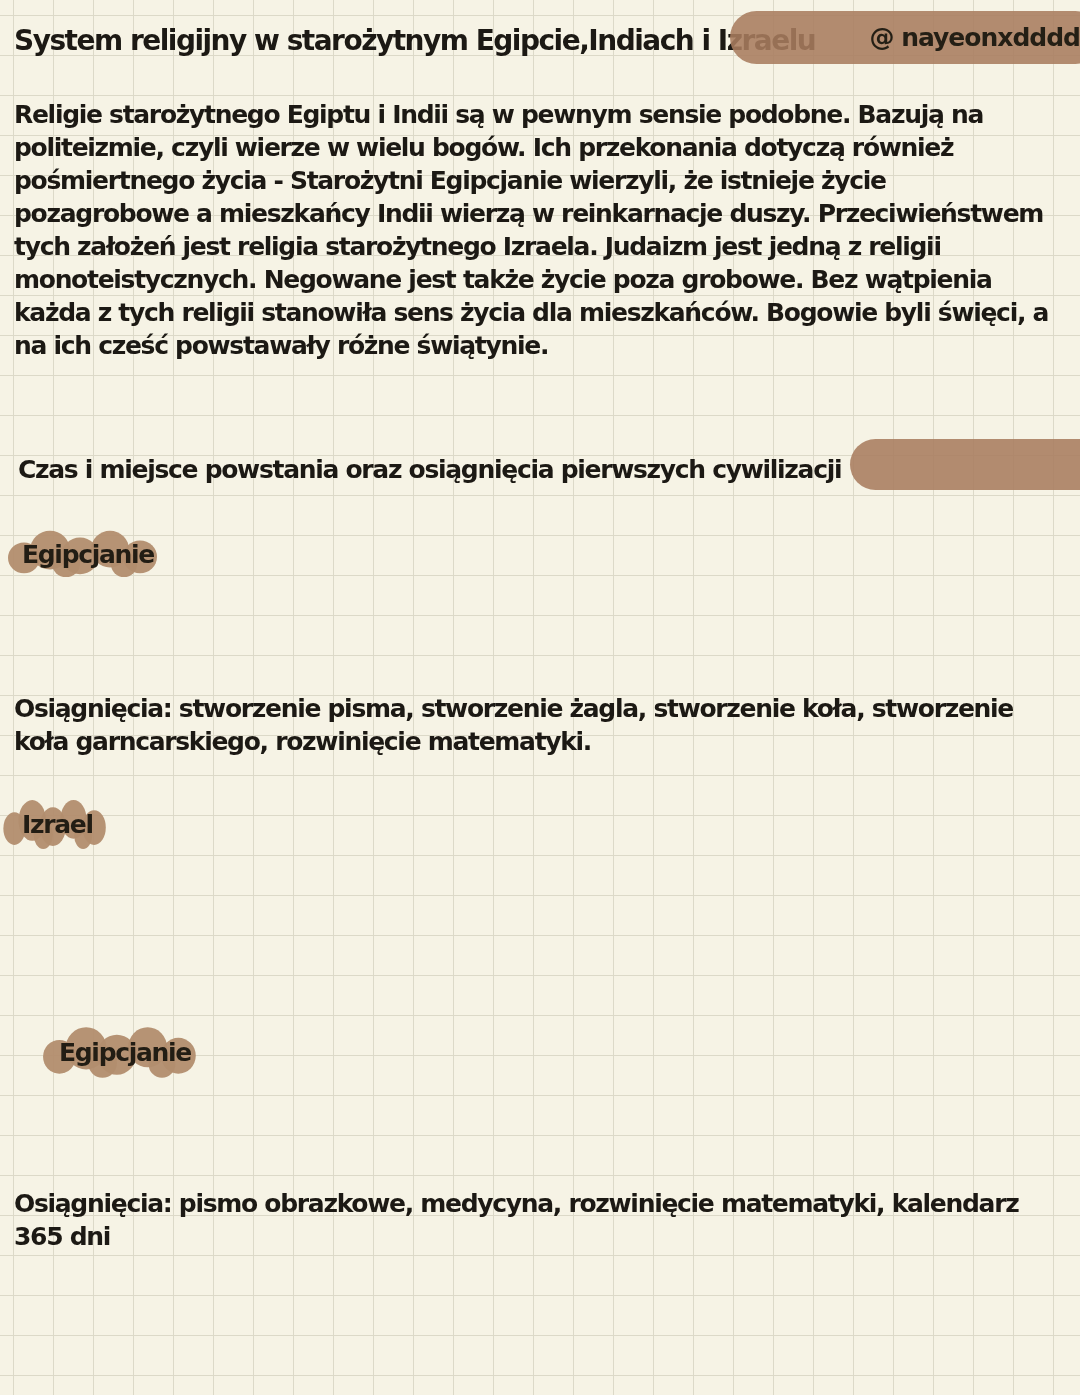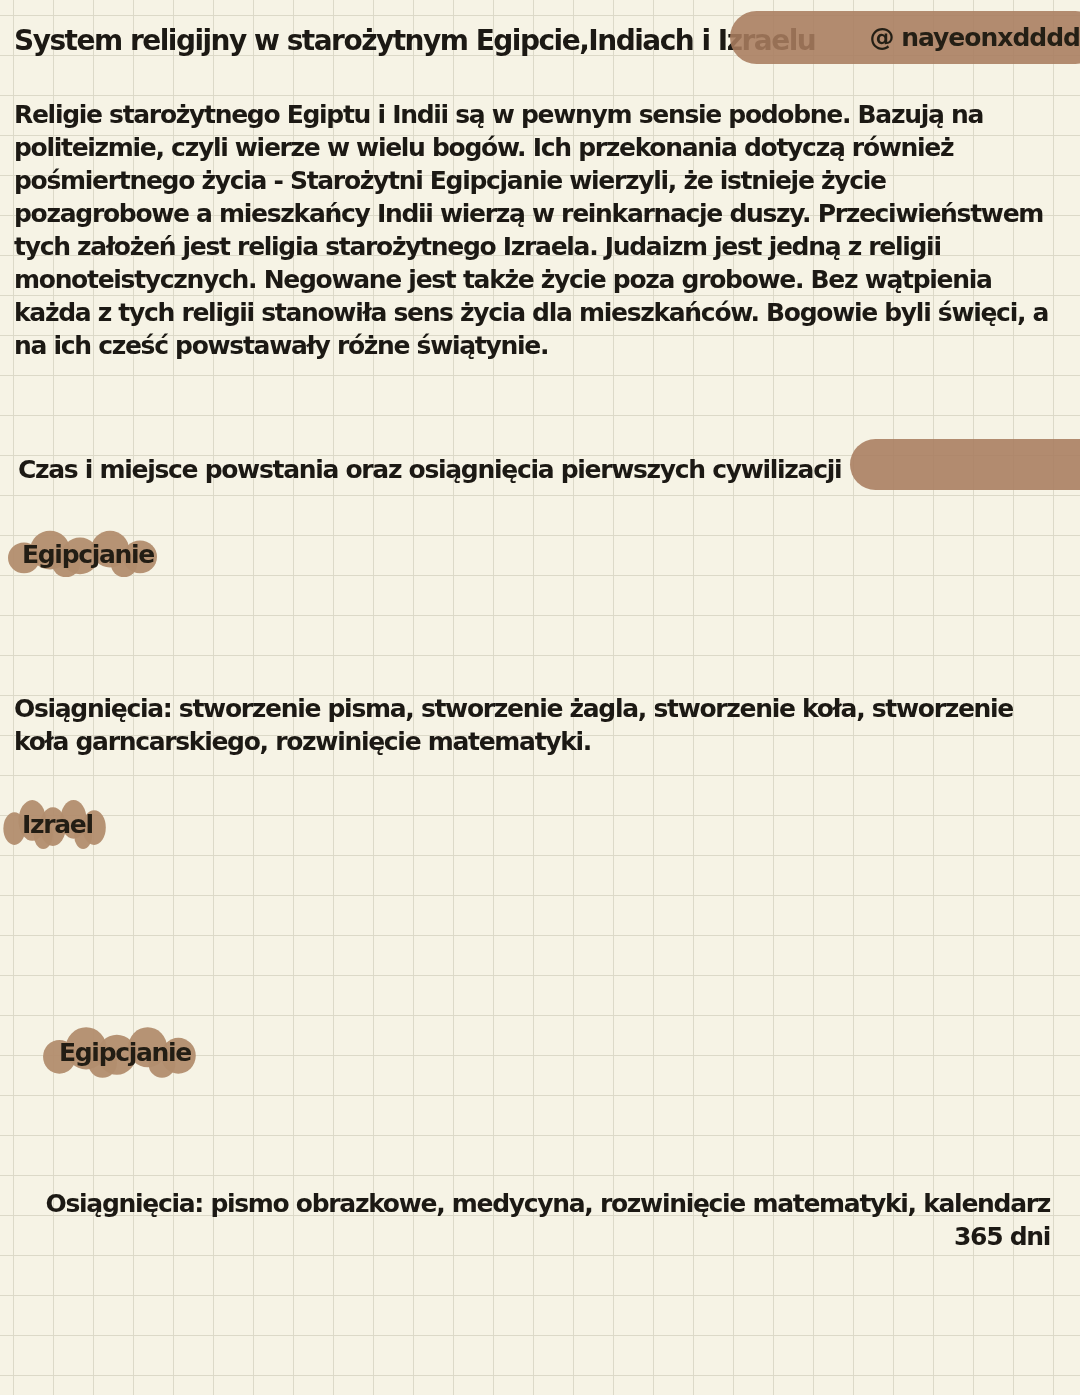--- a/index.html
+++ b/index.html
@@ -80,21 +80,21 @@
   .blob-sumer  .blob-label { padding: 14px 0 0 16px; }
   .blob-izrael { top: 795px; left: 2px; width: 110px; height: 57px; }
   .blob-izrael .blob-label { padding: 15px 0 0 20px; }
   .blob-egipt { top: 1022px; left: 15px; width: 164px; height: 59px; margin-left: 26px; }
   .blob-egipt  .blob-label { padding: 16px 0 0 18px; }
   .sumer-origin  { top: 606px;  left: 14px; }
   .sumer-achv    { top: 692px;  left: 14px; width: 1036px; }
   .izrael-origin { top: 881px;  left: 18px; }
   .izrael-achv   { top: 959px;  left: 14px; width: 1036px; }
   .egipt-origin  { top: 1114px; left: 18px; }
-  .egipt-achv    { top: 1187px; left: 14px; width: 1036px; text-align: right; }
+  .egipt-achv    { top: 1187px; left: 14px; width: 1036px; }
 </style>
 </head>
 <body>
 
 <div class="page">
 
   <h1 class="txt page-title">System religijny w starożytnym Egipcie,Indiach i Izraelu</h1>
 
   <div class="badge">
     <span class="badge-label">@ nayeonxdddd</span>

